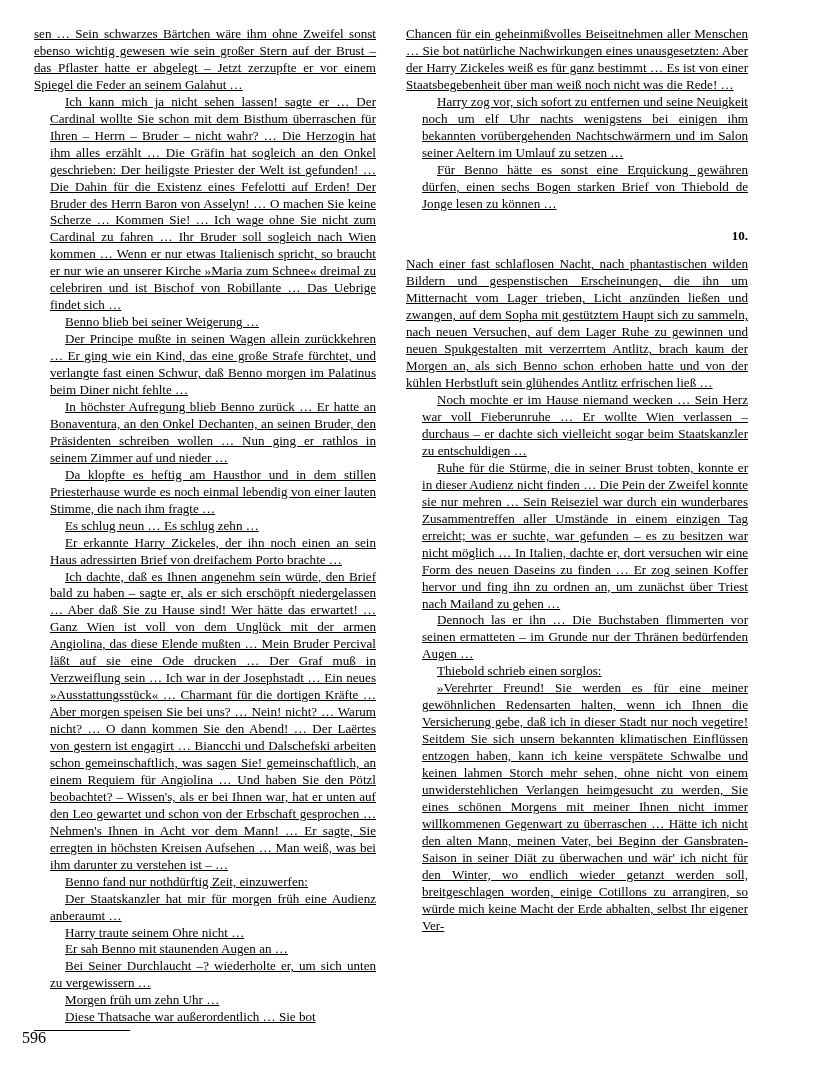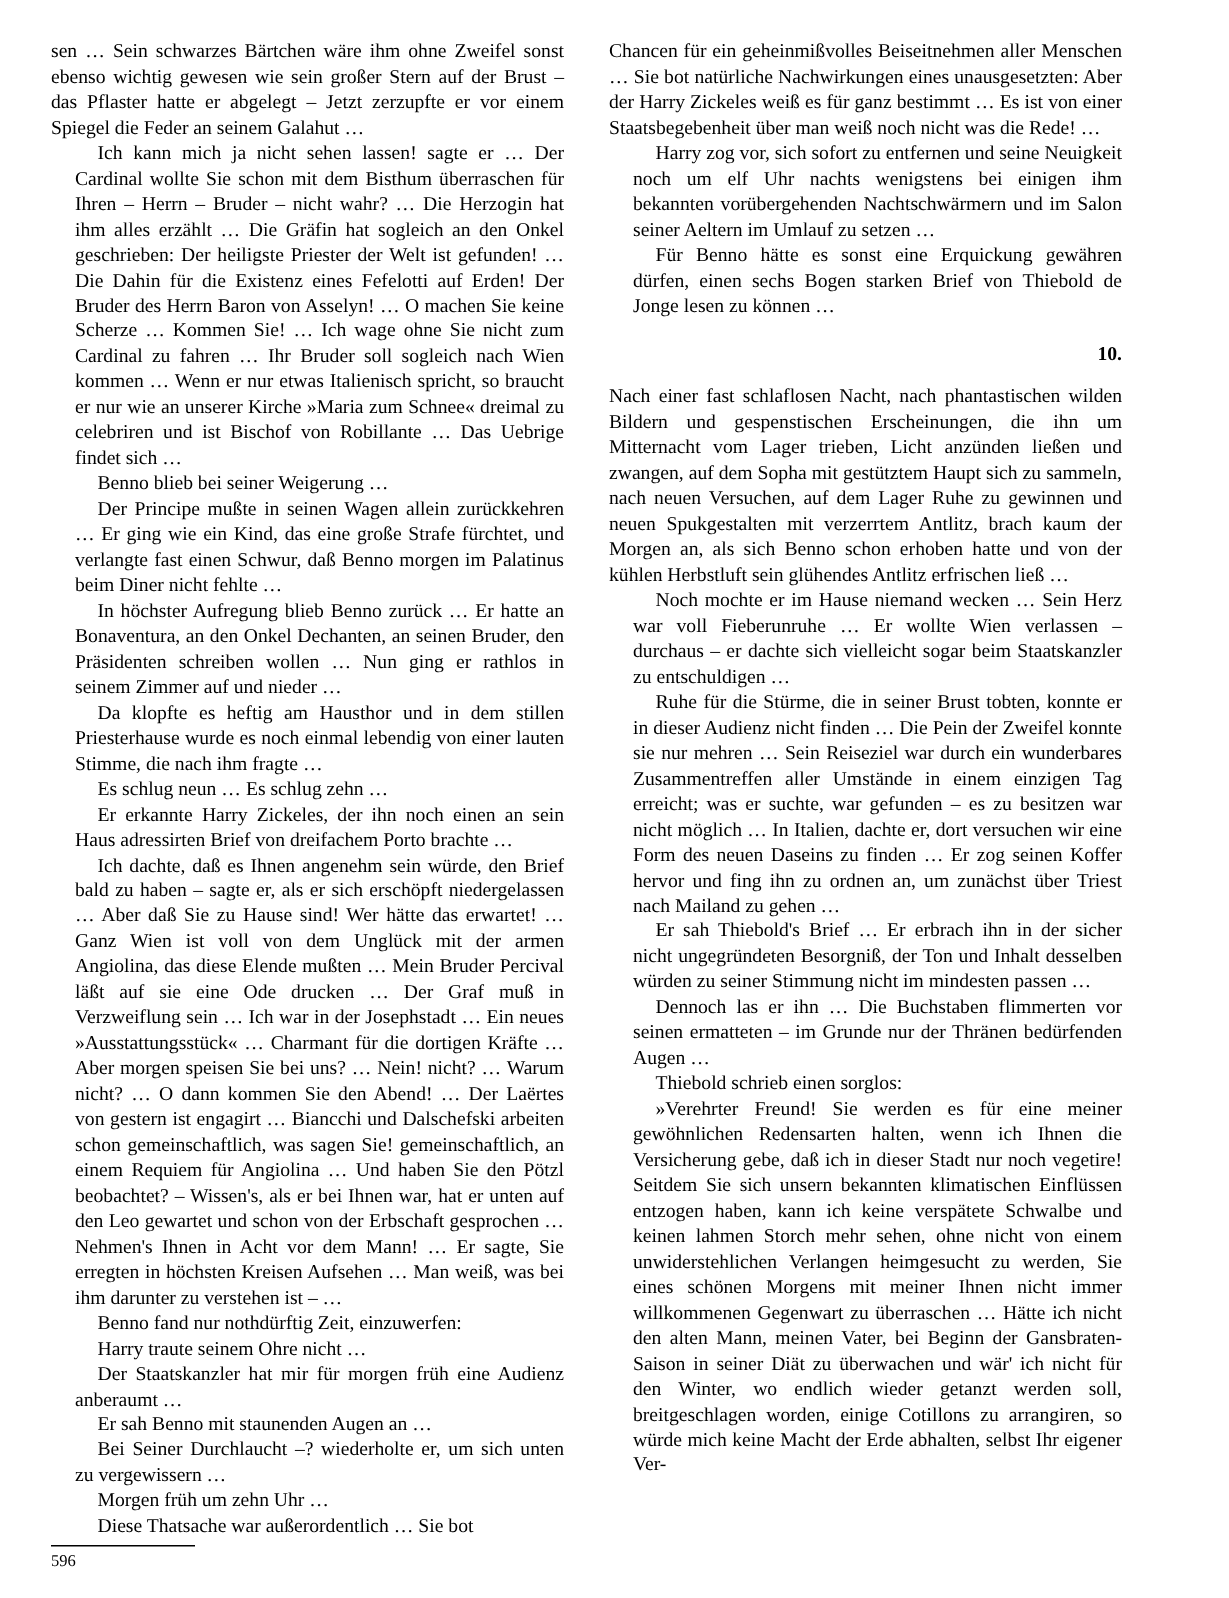--- a/index.html
+++ b/index.html
@@ -30,37 +30,38 @@
     width: 342px;
     flex: 0 0 342px;
   }
   p {
     margin: 0;
     font-size: 13.1px;
     line-height: 1.295;
     text-align: justify;
     text-justify: inter-word;
     hyphens: manual;
+    text-decoration: underline;
   }
   p.ind {
     text-indent: 15px;
     margin-left: 16px;
   }
   .section-number {
     text-align: right;
     font-weight: bold;
     font-size: 13.1px;
     margin: 16px 0 11px 0;
     line-height: 1.295;
   }
   .footer {
     position: absolute;
-    left: 34px;
+    left: 22px;
     bottom: 18px;
-    font-size: 11px;
+    font-size: 16px;
     font-family: "Liberation Serif", serif;
   }
   .rule {
     position: absolute;
     left: 34px;
     bottom: 34px;
     width: 96px;
     height: 1px;
     background: #000000;
   }
@@ -75,39 +76,38 @@
       <p>sen … Sein schwarzes Bärtchen wäre ihm ohne Zweifel sonst ebenso wichtig gewesen wie sein großer Stern auf der Brust – das Pflaster hatte er abgelegt – Jetzt zerzupfte er vor einem Spiegel die Feder an seinem Galahut …</p>
       <p class="ind">Ich kann mich ja nicht sehen lassen! sagte er … Der Cardinal wollte Sie schon mit dem Bisthum überraschen für Ihren – Herrn – Bruder – nicht wahr? … Die Herzogin hat ihm alles erzählt … Die Gräfin hat sogleich an den Onkel geschrieben: Der heiligste Priester der Welt ist gefunden! … Die Dahin für die Existenz eines Fefelotti auf Erden! Der Bruder des Herrn Baron von Asselyn! … O machen Sie keine Scherze … Kommen Sie! … Ich wage ohne Sie nicht zum Cardinal zu fahren … Ihr Bruder soll sogleich nach Wien kommen … Wenn er nur etwas Italienisch spricht, so braucht er nur wie an unserer Kirche »Maria zum Schnee« dreimal zu celebriren und ist Bischof von Robillante … Das Uebrige findet sich …</p>
       <p class="ind">Benno blieb bei seiner Weigerung …</p>
       <p class="ind">Der Principe mußte in seinen Wagen allein zurückkehren … Er ging wie ein Kind, das eine große Strafe fürchtet, und verlangte fast einen Schwur, daß Benno morgen im Palatinus beim Diner nicht fehlte …</p>
       <p class="ind">In höchster Aufregung blieb Benno zurück … Er hatte an Bonaventura, an den Onkel Dechanten, an seinen Bruder, den Präsidenten schreiben wollen … Nun ging er rathlos in seinem Zimmer auf und nieder …</p>
       <p class="ind">Da klopfte es heftig am Hausthor und in dem stillen Priesterhause wurde es noch einmal lebendig von einer lauten Stimme, die nach ihm fragte …</p>
       <p class="ind">Es schlug neun … Es schlug zehn …</p>
       <p class="ind">Er erkannte Harry Zickeles, der ihn noch einen an sein Haus adressirten Brief von dreifachem Porto brachte …</p>
       <p class="ind">Ich dachte, daß es Ihnen angenehm sein würde, den Brief bald zu haben – sagte er, als er sich erschöpft niedergelassen … Aber daß Sie zu Hause sind! Wer hätte das erwartet! … Ganz Wien ist voll von dem Unglück mit der armen Angiolina, das diese Elende mußten … Mein Bruder Percival läßt auf sie eine Ode drucken … Der Graf muß in Verzweiflung sein … Ich war in der Josephstadt … Ein neues »Ausstattungsstück« … Charmant für die dortigen Kräfte … Aber morgen speisen Sie bei uns? … Nein! nicht? … Warum nicht? … O dann kommen Sie den Abend! … Der Laërtes von gestern ist engagirt … Biancchi und Dalschefski arbeiten schon gemeinschaftlich, was sagen Sie! gemeinschaftlich, an einem Requiem für Angiolina … Und haben Sie den Pötzl beobachtet? – Wissen's, als er bei Ihnen war, hat er unten auf den Leo gewartet und schon von der Erbschaft gesprochen … Nehmen's Ihnen in Acht vor dem Mann! … Er sagte, Sie erregten in höchsten Kreisen Aufsehen … Man weiß, was bei ihm darunter zu verstehen ist – …</p>
       <p class="ind">Benno fand nur nothdürftig Zeit, einzuwerfen:</p>
+      <p class="ind">Der Staatskanzler hat mir für morgen früh eine Audienz anberaumt …</p>
       <p class="ind">Harry traute seinem Ohre nicht …</p>
-      <p class="ind">Der Staatskanzler hat mir für morgen früh eine Audienz anberaumt …</p>
       <p class="ind">Er sah Benno mit staunenden Augen an …</p>
       <p class="ind">Bei Seiner Durchlaucht –? wiederholte er, um sich unten zu vergewissern …</p>
       <p class="ind">Morgen früh um zehn Uhr …</p>
       <p class="ind">Diese Thatsache war außerordentlich … Sie bot</p>
     </div>
 
     <div class="col">
       <p>Chancen für ein geheinmißvolles Beiseitnehmen aller Menschen … Sie bot natürliche Nachwirkungen eines unausgesetzten: Aber der Harry Zickeles weiß es für ganz bestimmt … Es ist von einer Staatsbegebenheit über man weiß noch nicht was die Rede! …</p>
       <p class="ind">Harry zog vor, sich sofort zu entfernen und seine Neuigkeit noch um elf Uhr nachts wenigstens bei einigen ihm bekannten vorübergehenden Nachtschwärmern und im Salon seiner Aeltern im Umlauf zu setzen …</p>
       <p class="ind">Für Benno hätte es sonst eine Erquickung gewähren dürfen, einen sechs Bogen starken Brief von Thiebold de Jonge lesen zu können …</p>
 
       <div class="section-number">10.</div>
 
       <p>Nach einer fast schlaflosen Nacht, nach phantastischen wilden Bildern und gespenstischen Erscheinungen, die ihn um Mitternacht vom Lager trieben, Licht anzünden ließen und zwangen, auf dem Sopha mit gestütztem Haupt sich zu sammeln, nach neuen Versuchen, auf dem Lager Ruhe zu gewinnen und neuen Spukgestalten mit verzerrtem Antlitz, brach kaum der Morgen an, als sich Benno schon erhoben hatte und von der kühlen Herbstluft sein glühendes Antlitz erfrischen ließ …</p>
       <p class="ind">Noch mochte er im Hause niemand wecken … Sein Herz war voll Fieberunruhe … Er wollte Wien verlassen – durchaus – er dachte sich vielleicht sogar beim Staatskanzler zu entschuldigen …</p>
       <p class="ind">Ruhe für die Stürme, die in seiner Brust tobten, konnte er in dieser Audienz nicht finden … Die Pein der Zweifel konnte sie nur mehren … Sein Reiseziel war durch ein wunderbares Zusammentreffen aller Umstände in einem einzigen Tag erreicht; was er suchte, war gefunden – es zu besitzen war nicht möglich … In Italien, dachte er, dort versuchen wir eine Form des neuen Daseins zu finden … Er zog seinen Koffer hervor und fing ihn zu ordnen an, um zunächst über Triest nach Mailand zu gehen …</p>
-      <p class="ind">Er sah Thiebold's Brief … Er erbrach ihn in der sicher nicht ungegründeten Besorgniß, der Ton und Inhalt desselben würden zu seiner Stimmung nicht im mindesten passen …</p>
       <p class="ind">Dennoch las er ihn … Die Buchstaben flimmerten vor seinen ermatteten – im Grunde nur der Thränen bedürfenden Augen …</p>
       <p class="ind">Thiebold schrieb einen sorglos:</p>
       <p class="ind">»Verehrter Freund! Sie werden es für eine meiner gewöhnlichen Redensarten halten, wenn ich Ihnen die Versicherung gebe, daß ich in dieser Stadt nur noch vegetire! Seitdem Sie sich unsern bekannten klimatischen Einflüssen entzogen haben, kann ich keine verspätete Schwalbe und keinen lahmen Storch mehr sehen, ohne nicht von einem unwiderstehlichen Verlangen heimgesucht zu werden, Sie eines schönen Morgens mit meiner Ihnen nicht immer willkommenen Gegenwart zu überraschen … Hätte ich nicht den alten Mann, meinen Vater, bei Beginn der Gansbraten-Saison in seiner Diät zu überwachen und wär' ich nicht für den Winter, wo endlich wieder getanzt werden soll, breitgeschlagen worden, einige Cotillons zu arrangiren, so würde mich keine Macht der Erde abhalten, selbst Ihr eigener Ver-</p>
     </div>
 
   </div>
 
   <div class="rule"></div>
   <div class="footer">596</div>
 </div>

